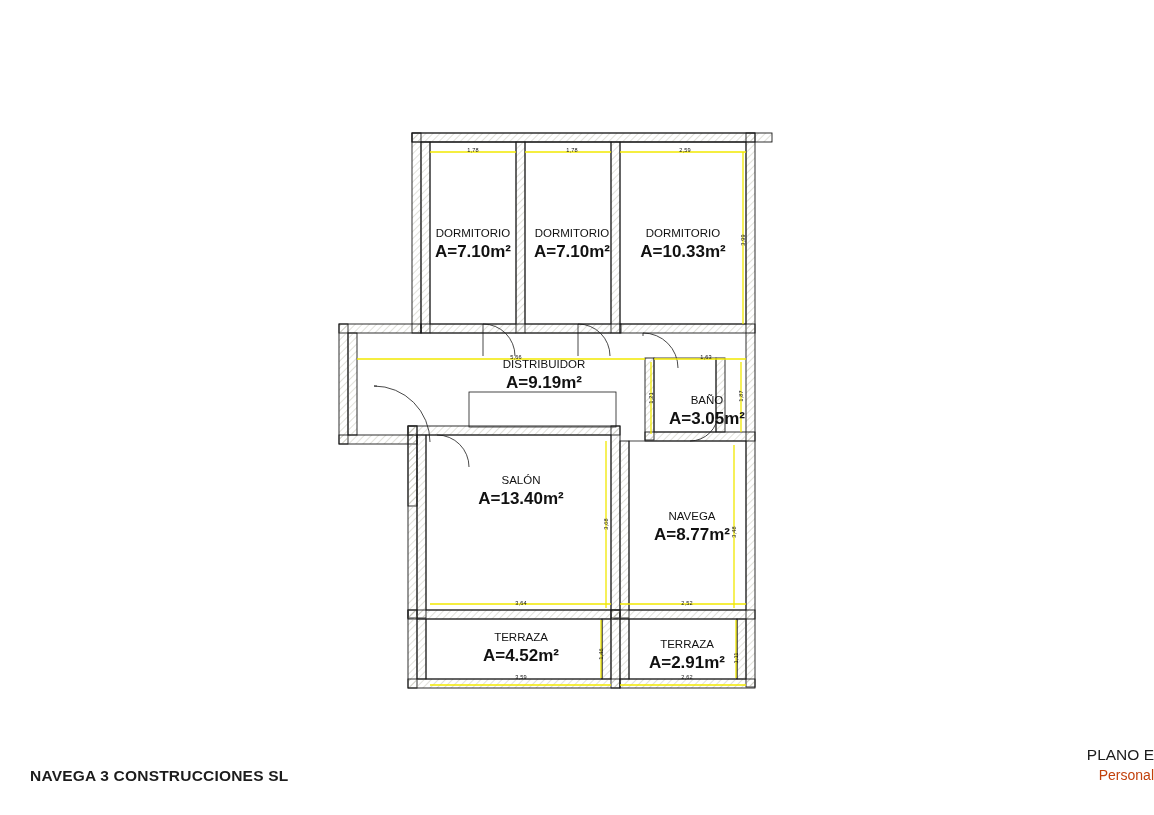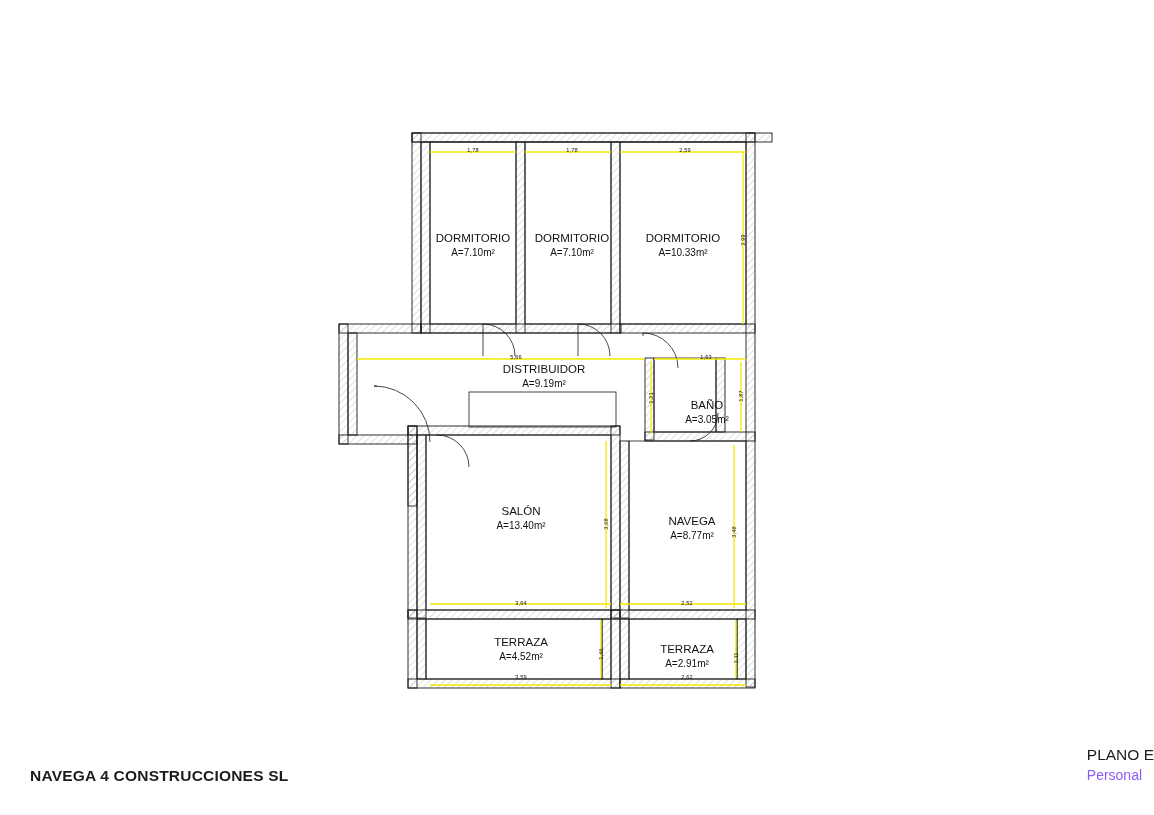--- a/index.html
+++ b/index.html
@@ -42,48 +42,49 @@
     margin-top: 7px;
     font-size: 10.2px;
     color: #3a3a3a;
     letter-spacing: 0.05px;
     white-space: nowrap;
   }
   .plan-label {
     position: absolute;
     right: 0;
     bottom: 30px;
-    text-align: left;
+    text-align: right;
     line-height: 1.35;
     margin-left: 36px;
   }
   .plan-label .l1 {
     font-size: 15.5px;
     color: #1c1c1c;
     white-space: nowrap;
   }
   .plan-label .l2 {
     font-size: 14px;
-    color: #8b5cf6;
+    color: #c2410c;
     white-space: nowrap;
   }
 
   
   .room-label {
     position: absolute;
     text-align: center;
     font-size: 11.5px;
     line-height: 1.32;
     color: #111;
     white-space: nowrap;
     transform: translate(-50%, -50%);
   }
   .room-label .area {
     display: block;
-    font-size: 10px;
+    font-size: 17px;
+    font-weight: bold;
   }
 
   
   .dim {
     position: absolute;
     font-size: 5.6px;
     color: #111;
     white-space: nowrap;
     transform: translate(-50%, -50%);
     letter-spacing: 0.1px;
@@ -214,21 +215,21 @@
     <line x1="620" y1="685" x2="746" y2="685"></line>
   </g>
 </svg>
 
 <div id="room-labels">
     <div class="room-label" style="left: 473px; top: 245px;"><span>DORMITORIO</span><span class="area">A=7.10m²</span></div>
     <div class="room-label" style="left: 572px; top: 245px;"><span>DORMITORIO</span><span class="area">A=7.10m²</span></div>
     <div class="room-label" style="left: 683px; top: 245px;"><span>DORMITORIO</span><span class="area">A=10.33m²</span></div>
     <div class="room-label" style="left: 544px; top: 376px;"><span>DISTRIBUIDOR</span><span class="area">A=9.19m²</span></div>
     <div class="room-label" style="left: 707px; top: 412px;"><span>BAÑO</span><span class="area">A=3.05m²</span></div>
-    <div class="room-label" style="left: 521px; top: 518px;"><span>SALÓN</span><span class="area">A=13.40m²</span></div>
+    <div class="room-label" style="left: 521px; top: 492px;"><span>SALÓN</span><span class="area">A=13.40m²</span></div>
     <div class="room-label" style="left: 692px; top: 528px;"><span>NAVEGA</span><span class="area">A=8.77m²</span></div>
     <div class="room-label" style="left: 521px; top: 649px;"><span>TERRAZA</span><span class="area">A=4.52m²</span></div>
     <div class="room-label" style="left: 687px; top: 656px;"><span>TERRAZA</span><span class="area">A=2.91m²</span></div>
   </div>
 
 <div id="dimension-labels">
     <div class="dim" style="left: 473px; top: 150px;">1,78</div>
     <div class="dim" style="left: 572px; top: 150px;">1,78</div>
     <div class="dim" style="left: 685px; top: 150px;">2,59</div>
     <div class="dim vert" style="left: 743px; top: 240px;">3,99</div>
@@ -240,18 +241,18 @@
     <div class="dim vert" style="left: 734px; top: 532px;">3,48</div>
     <div class="dim" style="left: 521px; top: 603px;">3,64</div>
     <div class="dim" style="left: 687px; top: 603px;">2,52</div>
     <div class="dim vert" style="left: 601px; top: 654px;">1,46</div>
     <div class="dim vert" style="left: 736px; top: 658px;">1,11</div>
     <div class="dim" style="left: 521px; top: 677px;">3,59</div>
     <div class="dim" style="left: 687px; top: 677px;">2,62</div>
   </div>
 
 <div class="footer">
-  <div class="company-name">NAVEGA 4 CONSTRUCCIONES SL</div>
+  <div class="company-name">NAVEGA 3 CONSTRUCCIONES SL</div>
 </div>
 <div class="plan-label">
   <div class="l1">PLANO E</div>
   <div class="l2">Personal</div>
 </div>
 
 </body></html>

